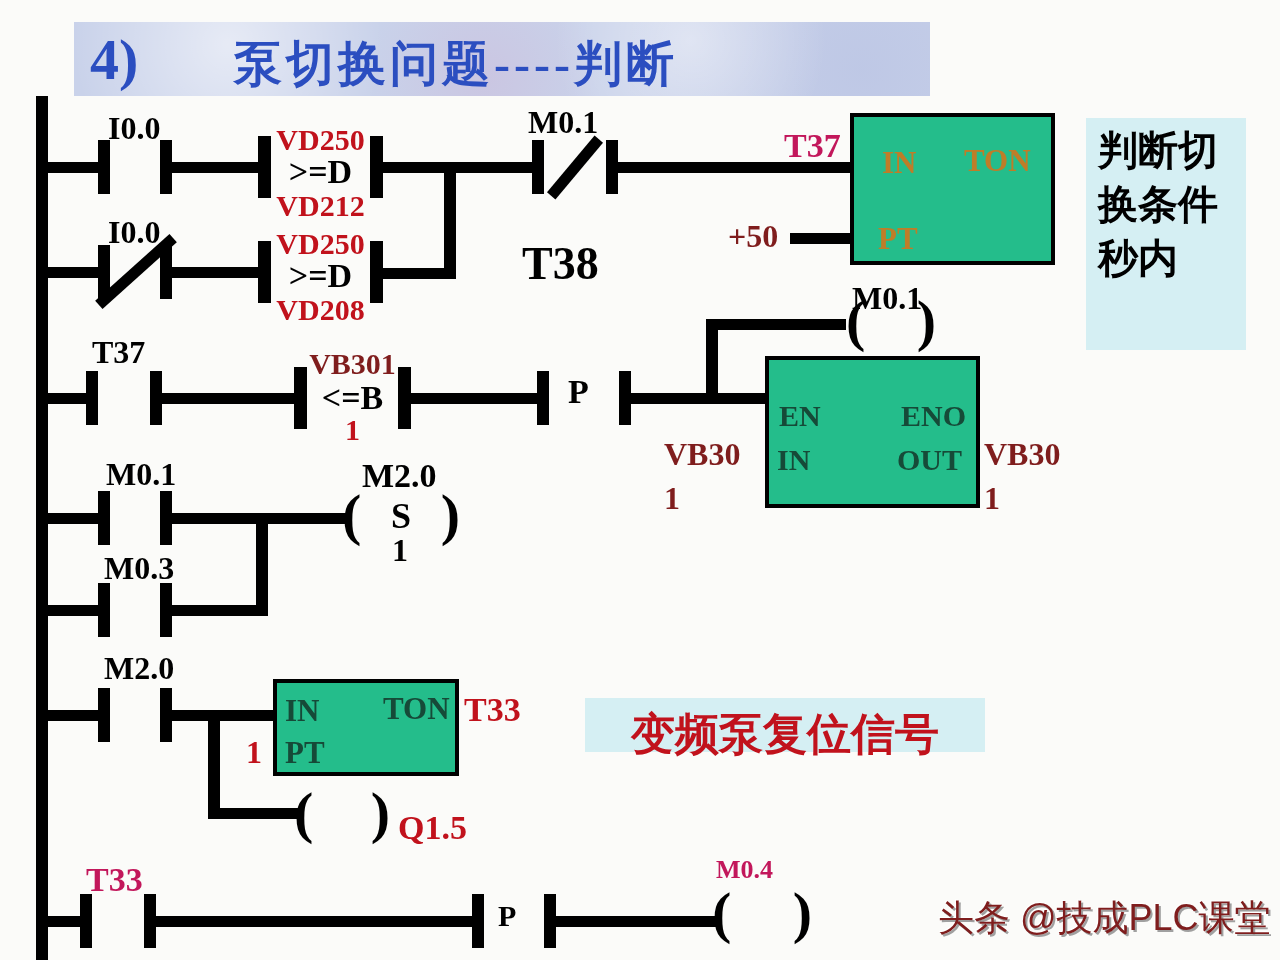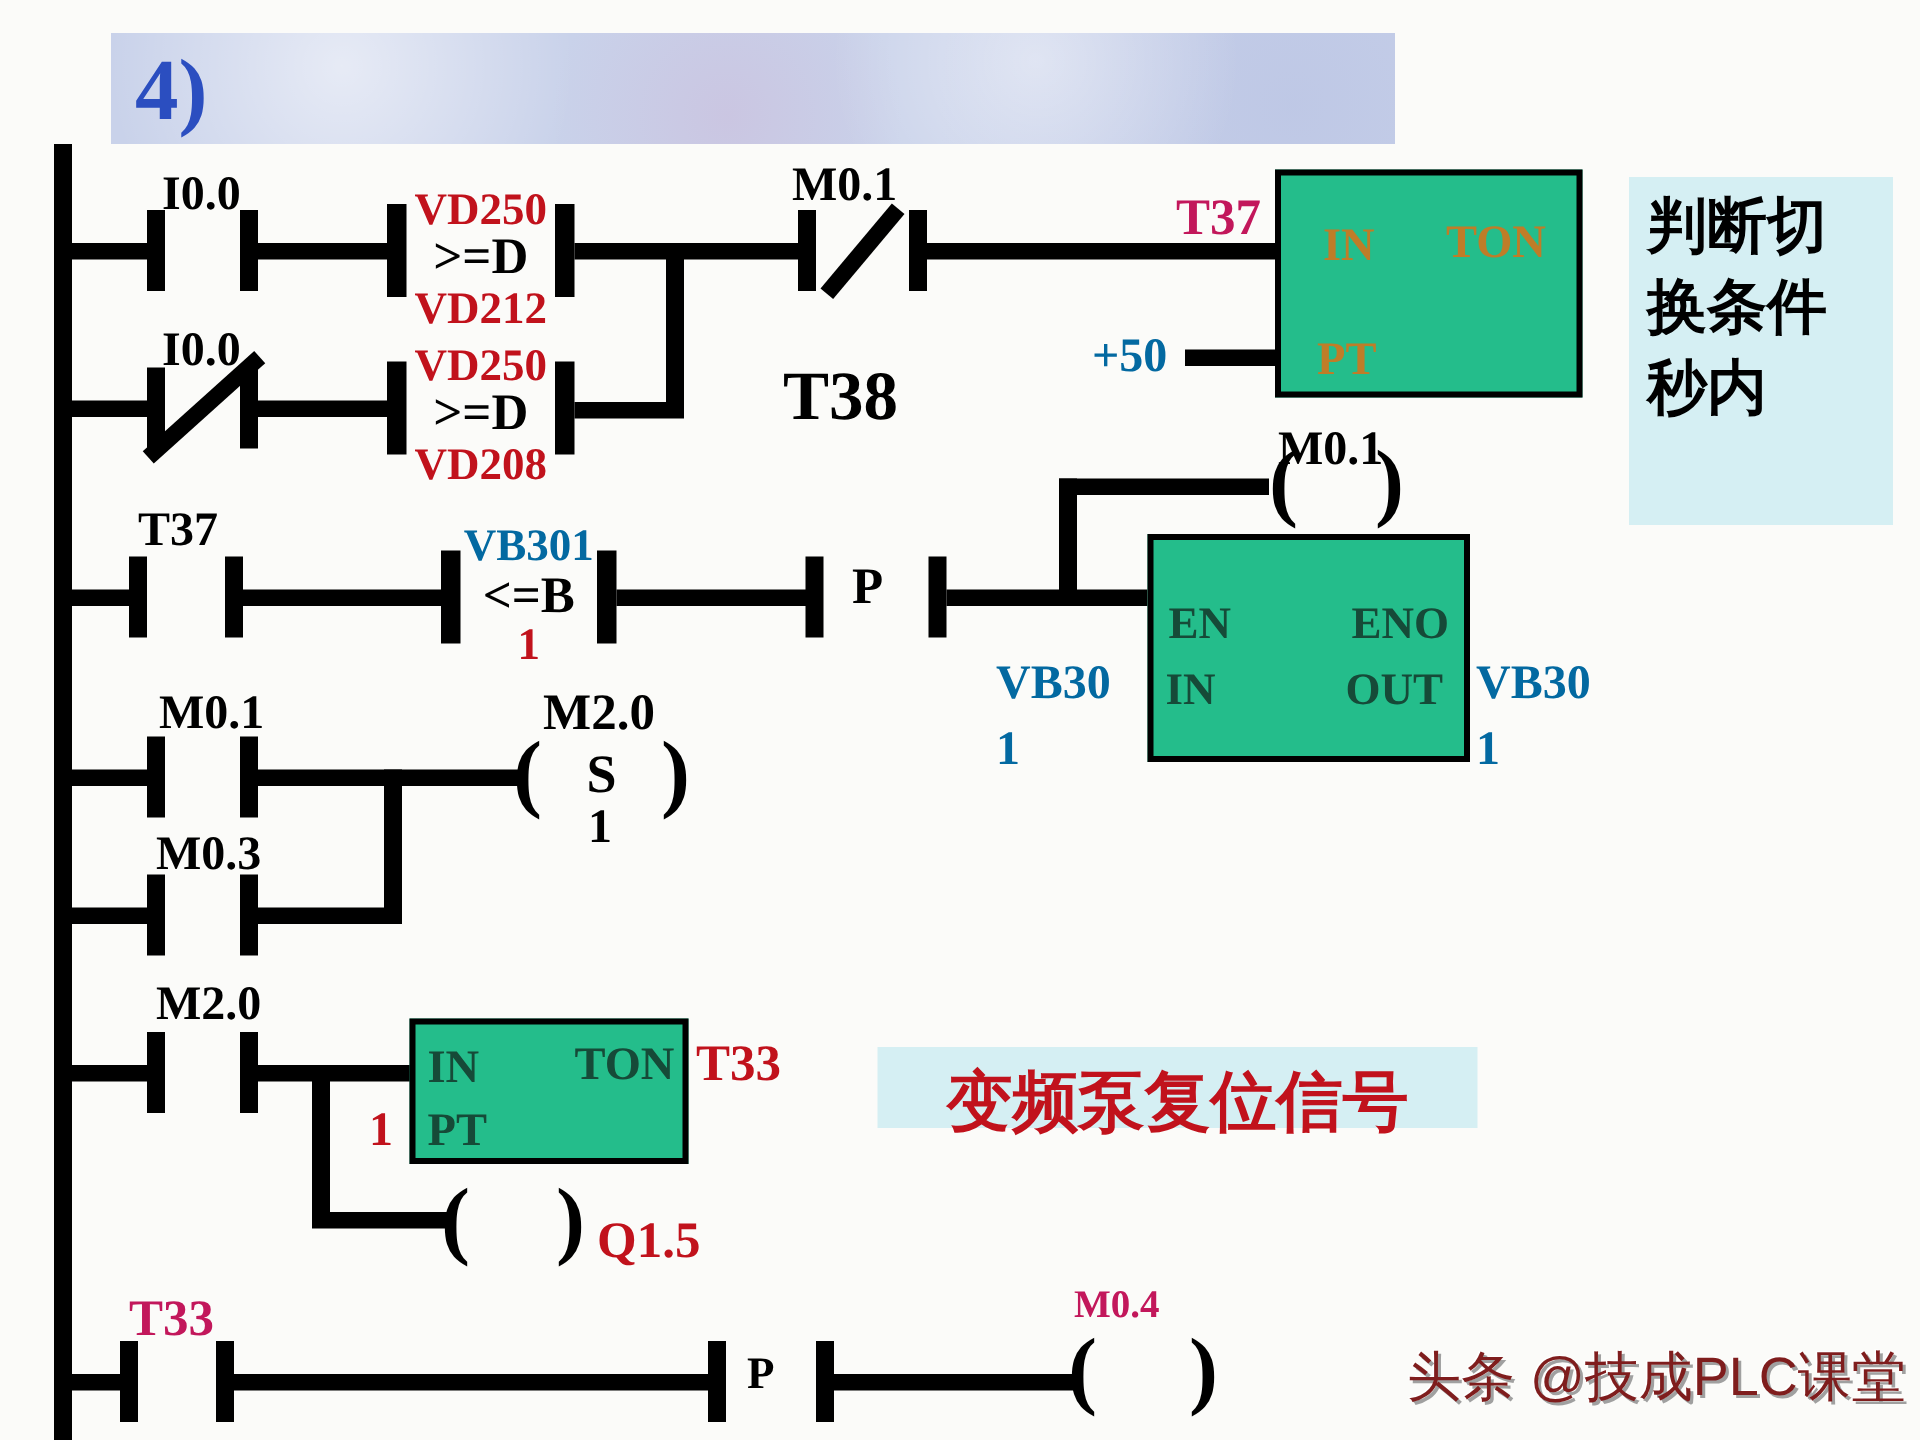--- a/index.html
+++ b/index.html
@@ -6,21 +6,21 @@
   body{width:1280px;height:960px;position:relative;background:#fbfbf9;overflow:hidden;
        font-family:"Liberation Serif","DejaVu Serif",serif;}
   .wire{position:absolute;background:#000;}
   .bar{position:absolute;background:#000;width:12px;height:54px;}
   .cbar{position:absolute;background:#000;width:13px;height:62px;}
   .slash{position:absolute;background:#000;height:11px;}
   .lbl{position:absolute;font-weight:bold;color:#000;white-space:nowrap;line-height:1.05;}
   .ctr{text-align:center;}
   .red{color:#c1121c;}
   .mag{color:#c2175b;}
-  .org{color:#0369a1;}
+  .org{color:#7f1d1d;}
   .gbox{position:absolute;background:#24bd8b;border:4px solid #000;box-sizing:border-box;}
   .gbox .lbl{position:absolute;}
   .boxtxt-org{color:#bf7d28;}
   .boxtxt-dk{color:#164a38;}
   .coil{position:absolute;display:flex;justify-content:space-between;align-items:flex-start;
         font-weight:bold;color:#000;font-size:58px;line-height:50px;}
   .coil .op{font-size:36px;line-height:36px;margin-top:8px;}
   .note{position:absolute;background:#d5eff3;}
   .titlebar{position:absolute;left:74px;top:22px;width:856px;height:74px;background:#c9d2ea;
     background-image:radial-gradient(circle at 18% 30%,rgba(255,255,255,.55),transparent 22%),
@@ -32,20 +32,21 @@
                  color:#2b4ec0;letter-spacing:4px;}
   .watermark{position:absolute;left:938px;top:894px;font-size:36px;font-weight:normal;
              color:#7f1d1d;text-shadow:2px 2px 0 #a0a0a0,-1px -1px 0 #ffffff;
              font-family:"Liberation Sans","DejaVu Sans",sans-serif;}
 </style>
 </head>
 <body>
 
 <div class="titlebar">
   <span class="num">4)</span>
+  <span class="txt">泵切换问题----判断</span>
 </div>
 
 <div class="wire" style="left:36px;top:96px;width:12px;height:864px;"></div>
 
 <div class="wire" style="left:48px;top:162px;width:54px;height:11px;"></div>
 <div class="bar" style="left:98px;top:140px;"></div>
 <div class="bar" style="left:160px;top:140px;"></div>
 <div class="lbl" style="left:108px;top:112px;font-size:32px;">I0.0</div>
 <div class="wire" style="left:172px;top:162px;width:88px;height:11px;"></div>
 <div class="cbar" style="left:258px;top:136px;"></div>
@@ -77,21 +78,21 @@
 
 <div class="lbl mag" style="left:784px;top:128px;font-size:34px;">T37</div>
 <div class="lbl org" style="left:728px;top:220px;font-size:32px;">+50</div>
 <div class="wire" style="left:790px;top:233px;width:60px;height:11px;"></div>
 <div class="gbox" style="left:850px;top:113px;width:205px;height:152px;">
   <div class="lbl boxtxt-org" style="left:28px;top:30px;font-size:31px;">IN</div>
   <div class="lbl boxtxt-org" style="left:110px;top:28px;font-size:31px;">TON</div>
   <div class="lbl boxtxt-org" style="left:24px;top:106px;font-size:31px;">PT</div>
 </div>
 
-<div class="note" style="left:1086px;top:118px;width:176px;height:226px;padding-top:6px;">
+<div class="note" style="left:1086px;top:118px;width:160px;height:226px;padding-top:6px;">
   <div class="lbl" style="position:static;font-size:40px;line-height:54px;padding-left:12px;">判断切</div>
   <div class="lbl" style="position:static;font-size:40px;line-height:54px;padding-left:12px;">换条件</div>
   <div class="lbl" style="position:static;font-size:40px;line-height:54px;padding-left:12px;">秒内</div>
 </div>
 
 <div class="lbl" style="left:852px;top:282px;font-size:32px;">M0.1</div>
 <div class="coil" style="left:846px;top:296px;width:90px;">
   <span>(</span>
   <span>)</span>
 </div>

